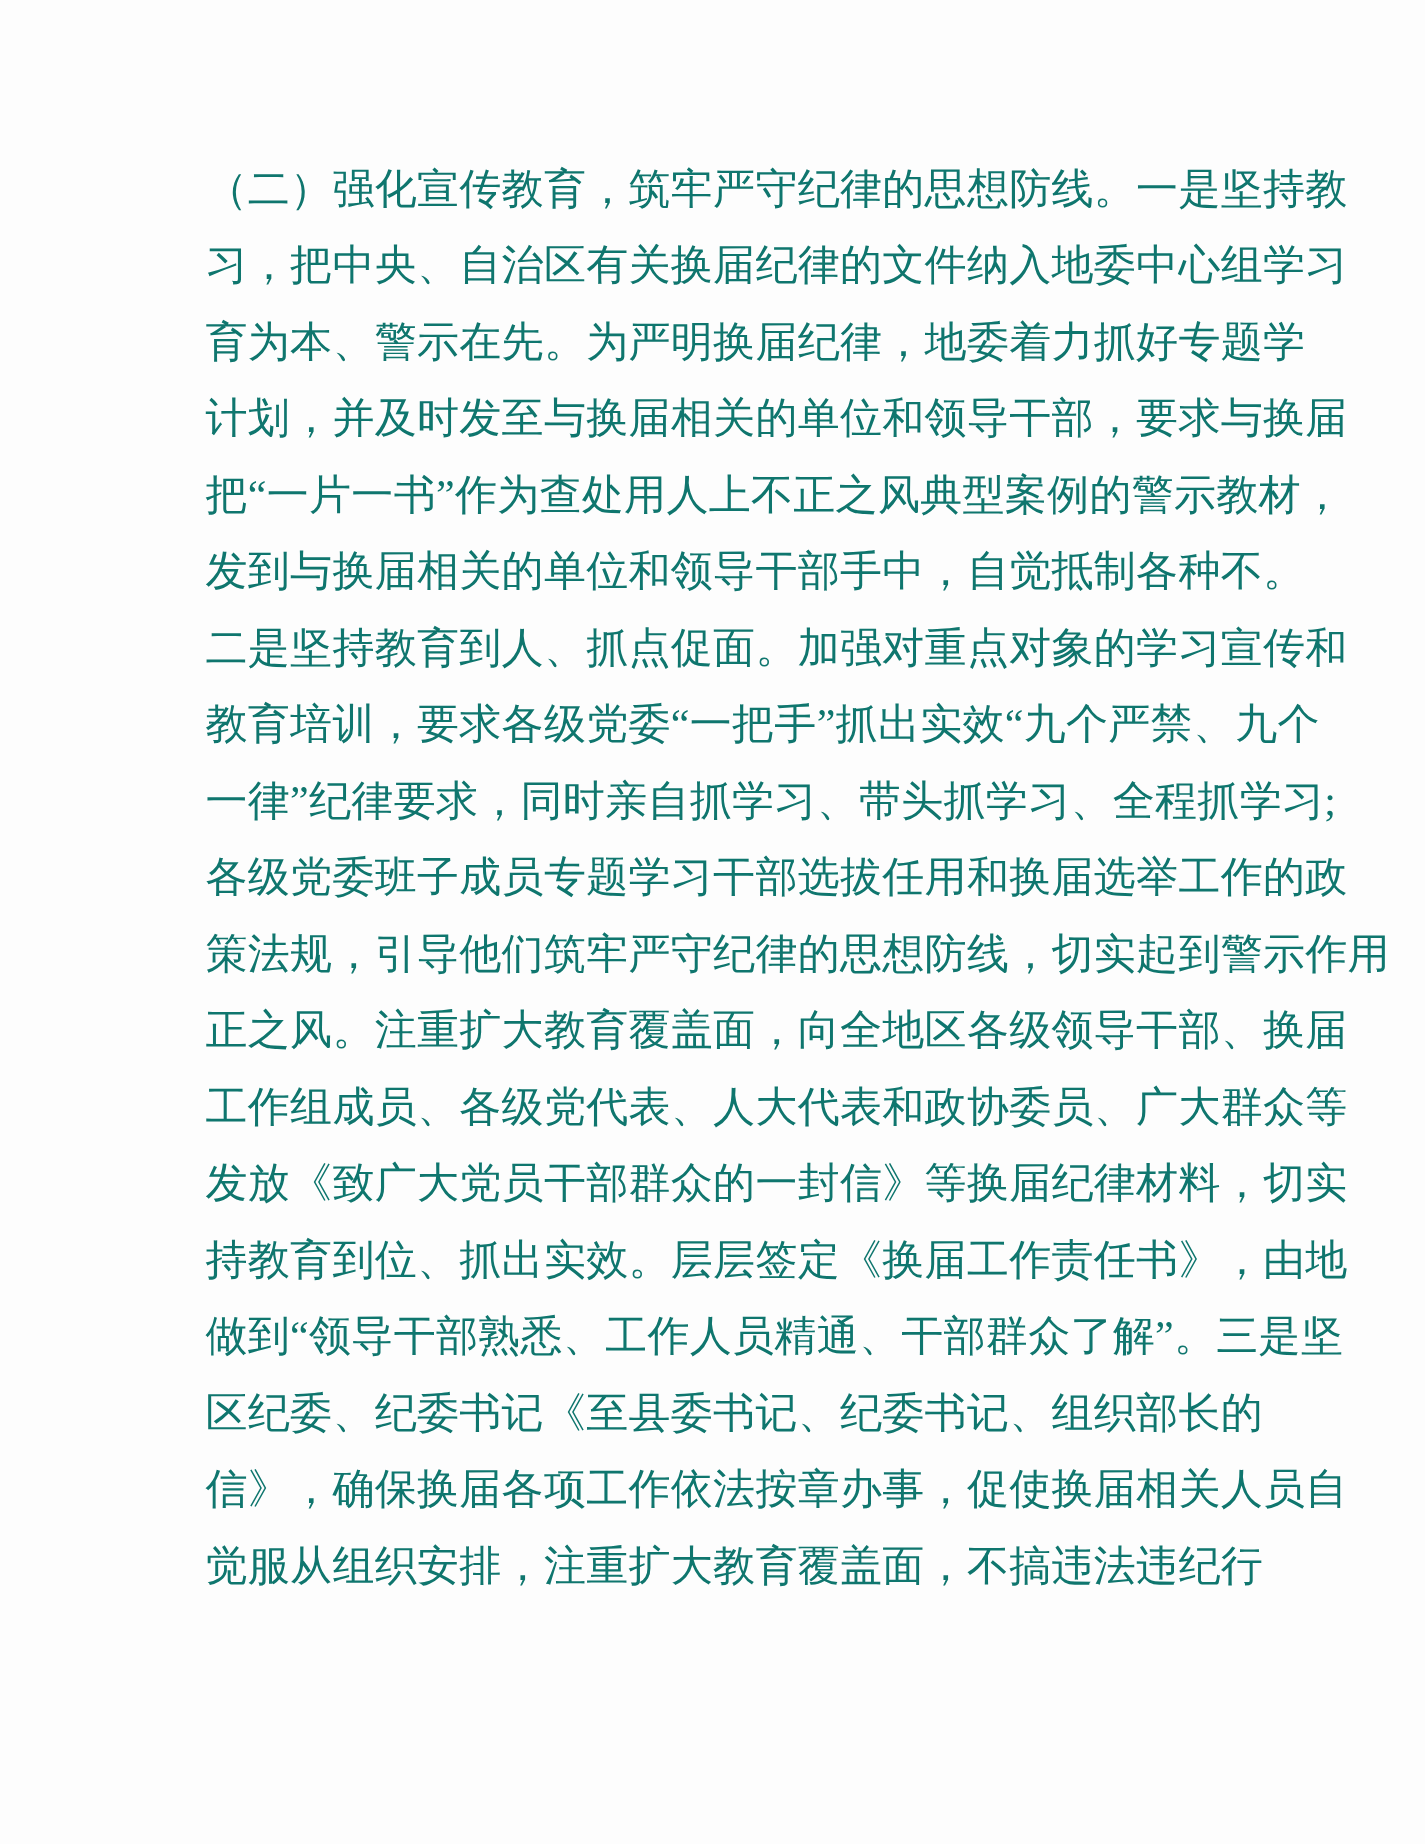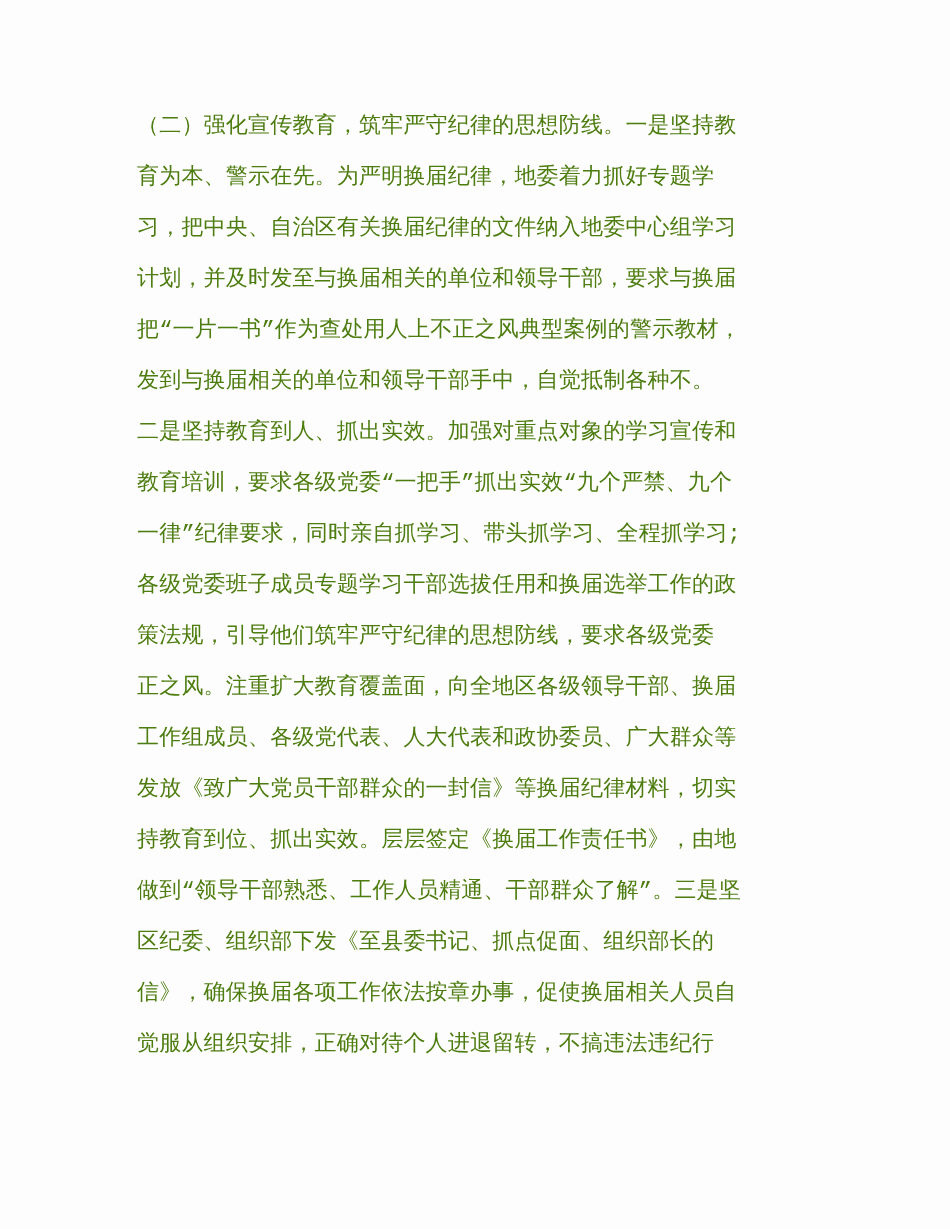--- a/index.html
+++ b/index.html
@@ -16,46 +16,46 @@
   }
   .text-block {
     position: absolute;
     left: 137px;
     top: 101px;
     width: 716px;
   }
   .doc-line {
     height: 51px;
     line-height: 51px;
-    font-family: Liberation Mono, monospace;
-    font-size: 22px;
-    color: #4d7c0f;
+    font-family: Liberation Serif, serif;
+    font-size: 28px;
+    color: #0f766e;
     white-space: nowrap;
     letter-spacing: 0.2px;
     text-align: left;
   }
 </style>
 </head>
 <body>
 
 <div class="page">
   <div class="text-block">
     <div class="doc-line">（二）强化宣传教育，筑牢严守纪律的思想防线。一是坚持教</div>
+    <div class="doc-line">习，把中央、自治区有关换届纪律的文件纳入地委中心组学习</div>
     <div class="doc-line">育为本、警示在先。为严明换届纪律，地委着力抓好专题学</div>
-    <div class="doc-line">习，把中央、自治区有关换届纪律的文件纳入地委中心组学习</div>
     <div class="doc-line">计划，并及时发至与换届相关的单位和领导干部，要求与换届</div>
     <div class="doc-line">把“一片一书”作为查处用人上不正之风典型案例的警示教材，</div>
     <div class="doc-line">发到与换届相关的单位和领导干部手中，自觉抵制各种不。</div>
-    <div class="doc-line">二是坚持教育到人、抓出实效。加强对重点对象的学习宣传和</div>
+    <div class="doc-line">二是坚持教育到人、抓点促面。加强对重点对象的学习宣传和</div>
     <div class="doc-line">教育培训，要求各级党委“一把手”抓出实效“九个严禁、九个</div>
     <div class="doc-line">一律”纪律要求，同时亲自抓学习、带头抓学习、全程抓学习;</div>
     <div class="doc-line">各级党委班子成员专题学习干部选拔任用和换届选举工作的政</div>
-    <div class="doc-line">策法规，引导他们筑牢严守纪律的思想防线，要求各级党委</div>
+    <div class="doc-line">策法规，引导他们筑牢严守纪律的思想防线，切实起到警示作用</div>
     <div class="doc-line">正之风。注重扩大教育覆盖面，向全地区各级领导干部、换届</div>
     <div class="doc-line">工作组成员、各级党代表、人大代表和政协委员、广大群众等</div>
     <div class="doc-line">发放《致广大党员干部群众的一封信》等换届纪律材料，切实</div>
     <div class="doc-line">持教育到位、抓出实效。层层签定《换届工作责任书》，由地</div>
     <div class="doc-line">做到“领导干部熟悉、工作人员精通、干部群众了解”。三是坚</div>
-    <div class="doc-line">区纪委、组织部下发《至县委书记、抓点促面、组织部长的</div>
+    <div class="doc-line">区纪委、纪委书记《至县委书记、纪委书记、组织部长的</div>
     <div class="doc-line">信》，确保换届各项工作依法按章办事，促使换届相关人员自</div>
-    <div class="doc-line">觉服从组织安排，正确对待个人进退留转，不搞违法违纪行</div>
+    <div class="doc-line">觉服从组织安排，注重扩大教育覆盖面，不搞违法违纪行</div>
   </div>
 </div>
 
 </body></html>

